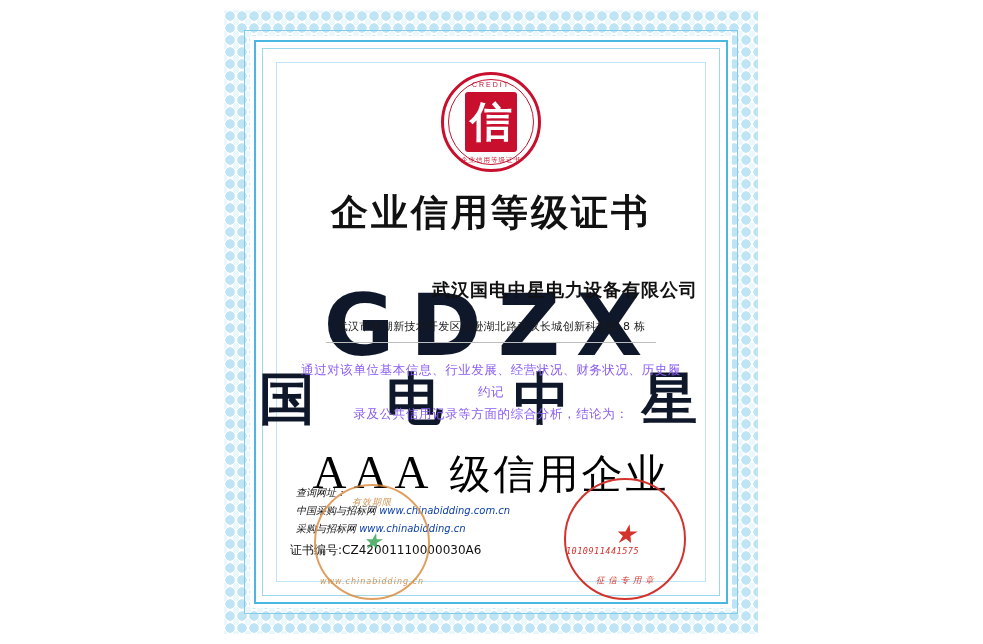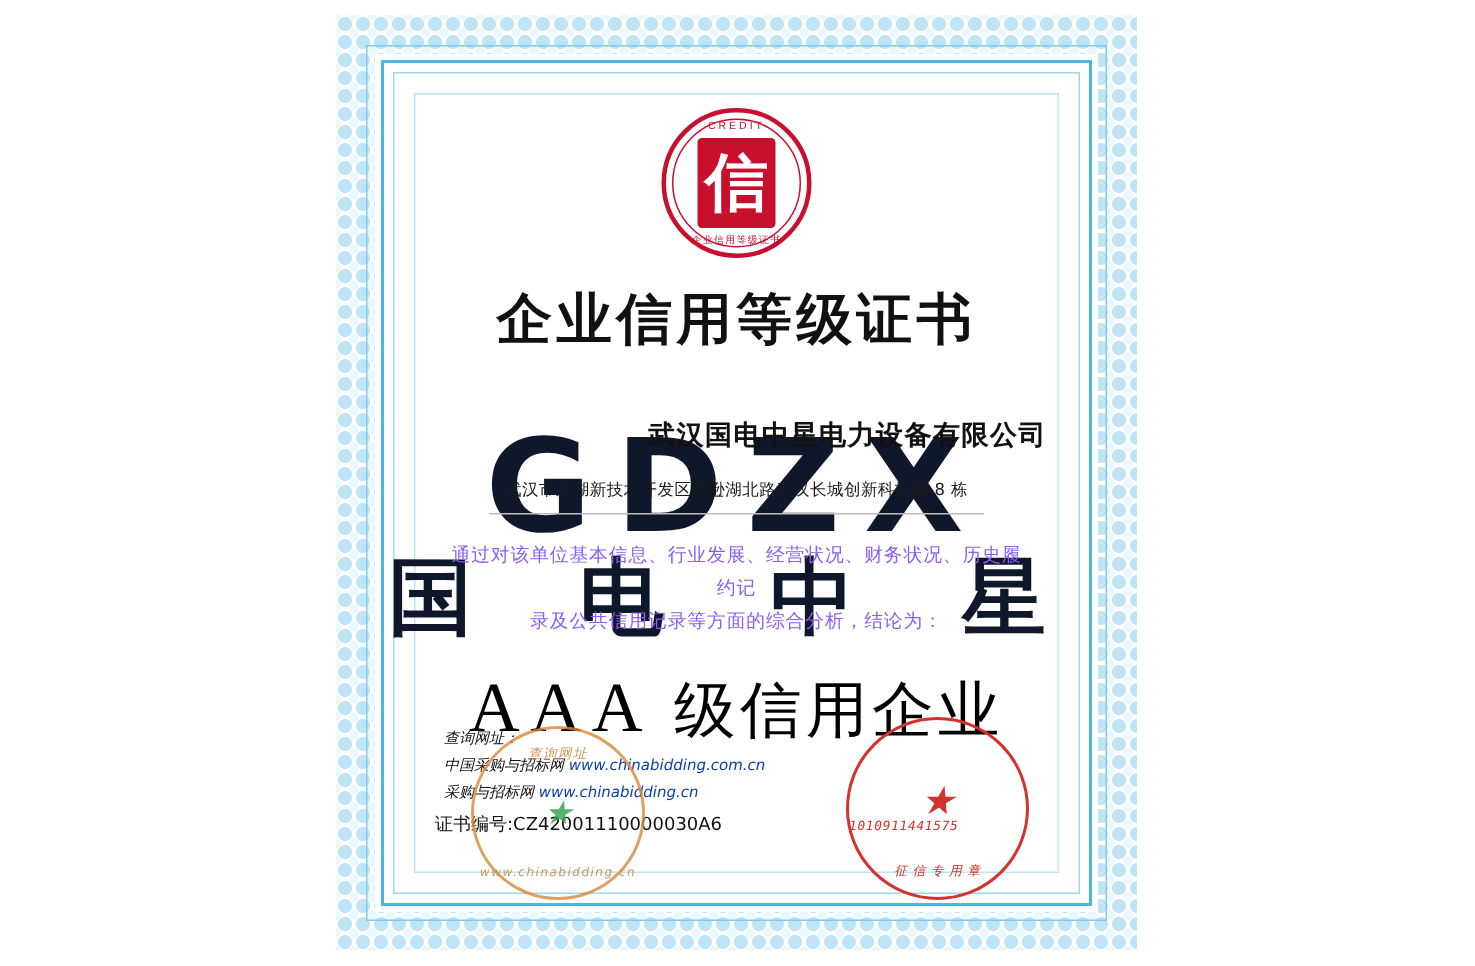--- a/index.html
+++ b/index.html
@@ -361,21 +361,21 @@
           <span>中国采购与招标网</span>
           <span class="url">www.chinabidding.com.cn</span>
         </div>
         <div>
           <span>采购与招标网</span>
           <span class="url">www.chinabidding.cn</span>
         </div>
       </div>
 
       <div class="stamp-blue">
-        <div class="s-top">查询网址</div>
+        <div class="s-top">有效期限</div>
         <div class="s-star">★</div>
         <div class="s-bottom">www.chinabidding.cn</div>
       </div>
 
       <div class="stamp-red">
         <div class="r-star">★</div>
         <div class="r-code">1010911441575</div>
         <div class="r-bottom">征 信 专 用 章</div>
       </div>
 

